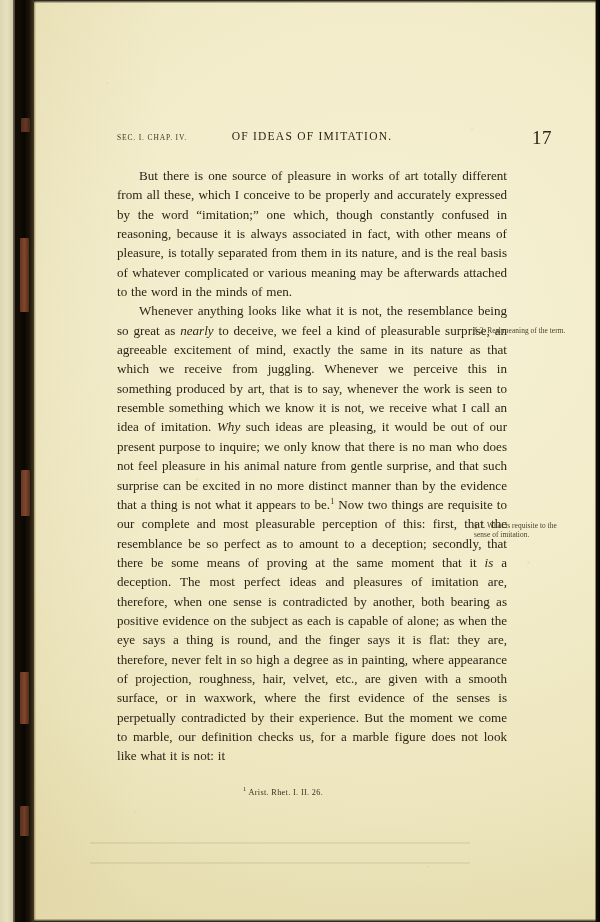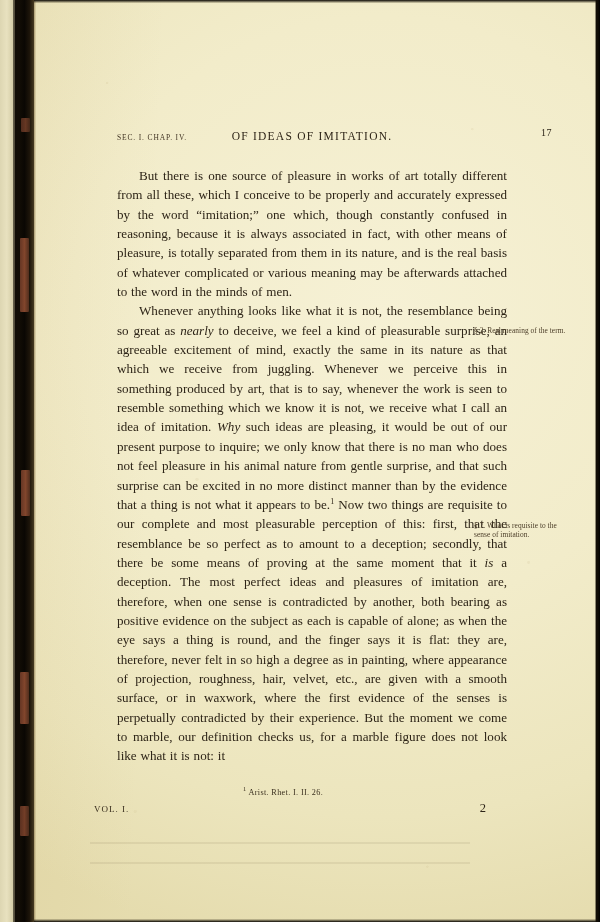--- a/index.html
+++ b/index.html
@@ -127,21 +127,21 @@
   .rh-center {
     position: absolute; left: 0; right: 0; top: 0;
     text-align: center;
     font-size: 11.5px;
     letter-spacing: 1.25px;
     text-transform: uppercase;
     color: #2d2417;
   }
   .rh-right {
     position: absolute; right: -45px; top: -3px;
-    font-size: 10px;
+    font-size: 19px;
     letter-spacing: .5px;
     color: #2d2417;
   }
 
   p.body {
     margin: 0;
     font-size: 13.1px;
     line-height: 19.35px;
     text-align: justify;
     text-justify: inter-word;
@@ -259,24 +259,20 @@
 
   <div class="marginal note-1">§ 2. Real meaning of the term.</div>
 
   <div class="marginal note-2">§ 7. What is requisite to the sense of imitation.</div>
 
   <div class="footnote">
     <span class="marker">1</span>
     <span>Arist. Rhet. I. II. 26.</span>
   </div>
 
-  <div class="footline">
-    <span class="vol">VOL. I.</span>
-    <span class="signature">2</span>
-  </div>
 
   <div class="showthrough"></div>
 
   <div class="edge-top"></div>
   <div class="edge-bottom"></div>
   <div class="edge-right"></div>
 
 </div>
 
 </body></html>

